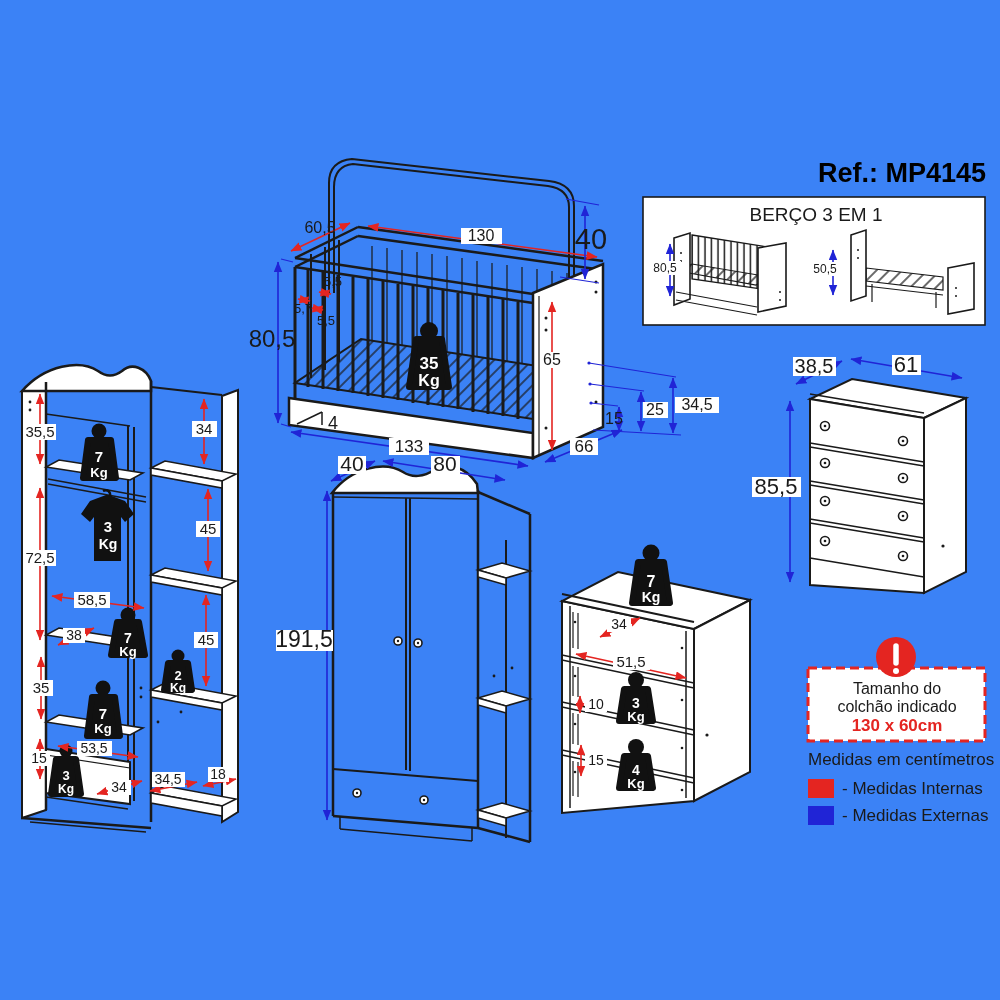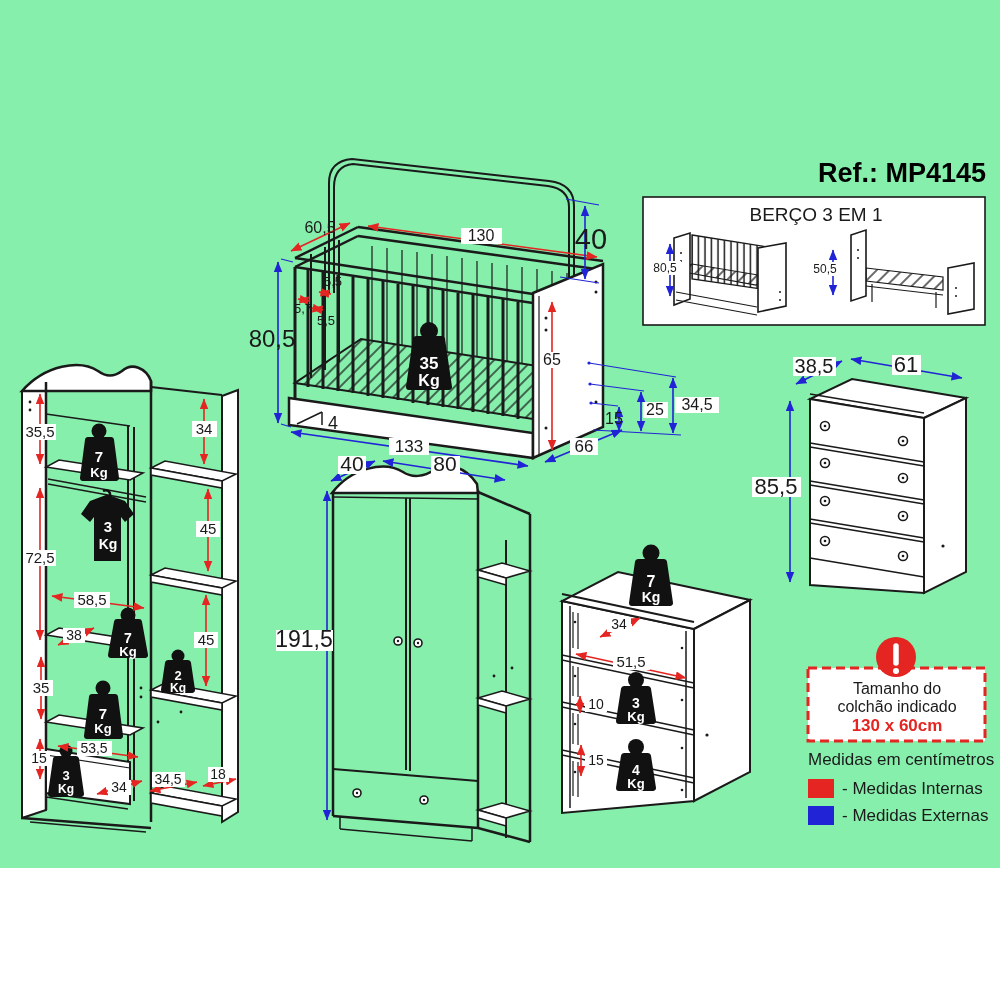--- a/index.html
+++ b/index.html
@@ -1,16 +1,16 @@
 <!DOCTYPE html>
 <html><head>
 <meta charset="utf-8">
 <style>
   html,body{margin:0;padding:0;background:#fff;}
-  #canvas{position:relative;width:1000px;height:868px;background:#86efac;overflow:hidden;
+  #canvas{position:relative;width:1000px;height:1000px;background:#3b82f6;overflow:hidden;
           font-family:"Liberation Sans",sans-serif;}
   svg{display:block;}
   .ln{stroke:#1a1a1a;fill:none;stroke-width:2;}
   .ln15{stroke:#1a1a1a;fill:none;stroke-width:1.5;}
   .ln12{stroke:#1a1a1a;fill:none;stroke-width:1.2;}
   .ln25{stroke:#1a1a1a;fill:none;stroke-width:2.5;}
   .ln3{stroke:#1a1a1a;fill:none;stroke-width:3;}
   .panel{fill:#ffffff;stroke:#1a1a1a;stroke-width:2;}
   .panel16{fill:#ffffff;stroke:#1a1a1a;stroke-width:1.6;}
   .panel25{fill:#ffffff;stroke:#1a1a1a;stroke-width:2.5;}

